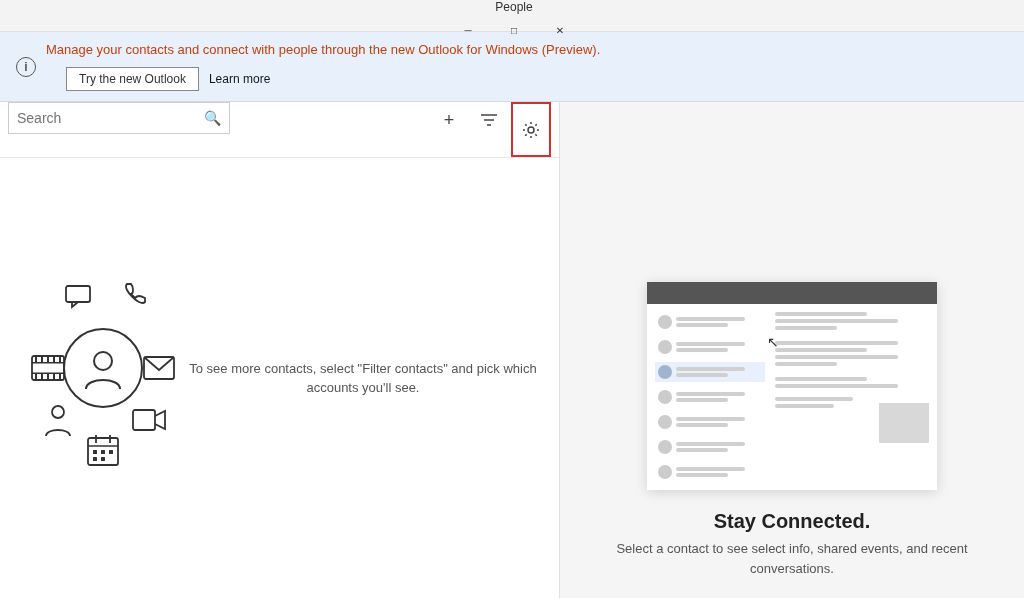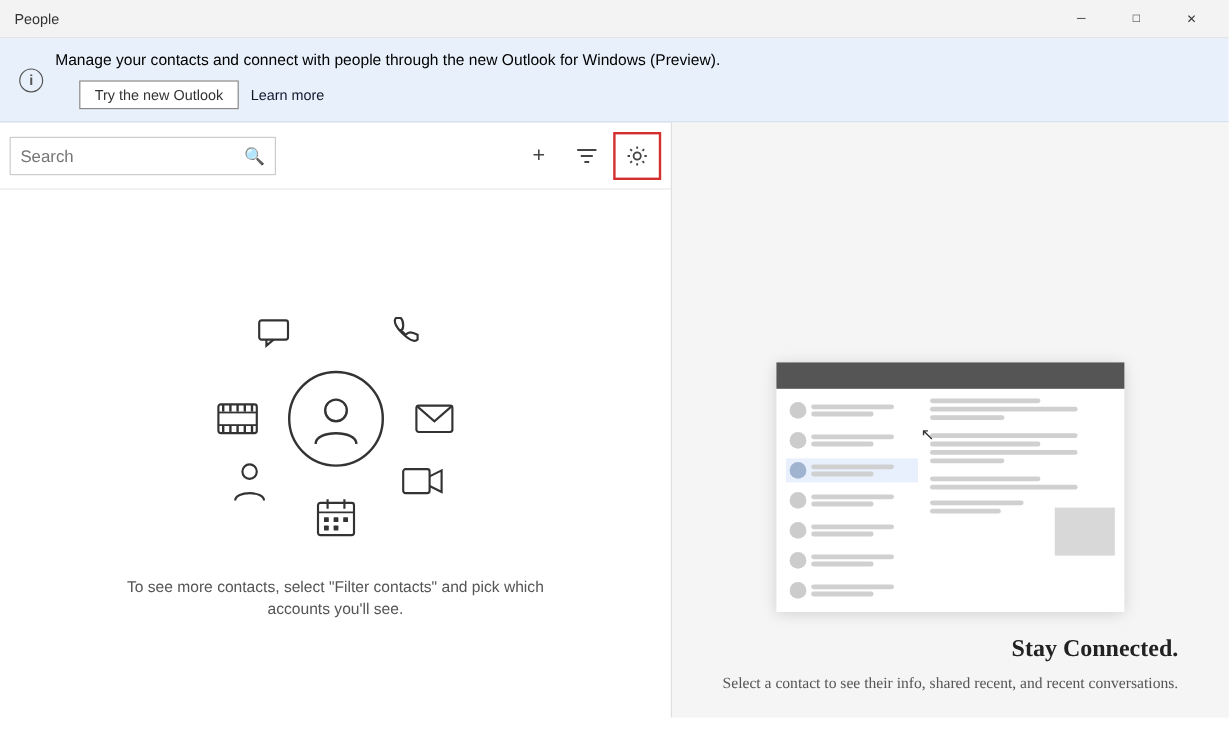--- a/index.html
+++ b/index.html
@@ -7,20 +7,21 @@
 
     
     .titlebar {
       height: 32px;
       background: #f3f3f3;
       display: flex;
       align-items: center;
       justify-content: space-between;
       padding: 0 8px 0 12px;
       border-bottom: 1px solid #e0e0e0;
+      flex-direction: column;
     }
     .titlebar-title { font-size: 12px; color: #333; }
     .titlebar-controls { display: flex; gap: 0; }
     .titlebar-btn {
       width: 46px; height: 32px;
       display: flex; align-items: center; justify-content: center;
       font-size: 10px; color: #333; cursor: pointer; background: transparent; border: none;
     }
 
     
@@ -34,21 +35,21 @@
       border-bottom: 1px solid #d0dde8;
     }
     .banner-icon {
       width: 20px; height: 20px;
       border: 1.5px solid #555;
       border-radius: 50%;
       display: flex; align-items: center; justify-content: center;
       font-size: 12px; font-weight: bold; color: #555;
       flex-shrink: 0;
     }
-    .banner-text { font-size: 13px; color: #000000; flex: 1; }
+    .banner-text { font-size: 13px; color: #c2410c; flex: 1; }
     .banner-actions { display: flex; align-items: center; gap: 10px; margin-top: 6px; margin-left: 20px; }
     .banner-content { display: flex; flex-direction: column; gap: 4px; }
     .btn-try {
       padding: 4px 12px;
       border: 1px solid #888;
       background: #fff;
       font-size: 12px;
       cursor: pointer;
       color: #333;
     }
@@ -65,21 +66,20 @@
       width: 560px;
       border-right: 1px solid #e0e0e0;
       display: flex;
       flex-direction: column;
     }
 
     
     .toolbar {
       height: 56px;
       display: flex;
-      align-items: center;
       padding: 0 8px;
       gap: 4px;
       border-bottom: 1px solid #e8e8e8;
     }
     .search-box {
       flex: 1;
       height: 32px;
       border: 1px solid #ccc;
       display: flex;
       align-items: center;
@@ -100,21 +100,21 @@
     }
     .settings-btn-wrapper {
       border: 2px solid #d32f2f;
       display: flex; align-items: center; justify-content: center;
     }
 
     
     .empty-state {
       flex: 1;
       display: flex;
-      flex-direction: column;
+      flex-direction: row;
       align-items: center;
       justify-content: center;
       padding: 20px;
       position: relative;
     }
     .icons-diagram {
       position: relative;
       width: 220px;
       height: 220px;
       margin-bottom: 20px;
@@ -234,23 +234,22 @@
       margin-top: 6px;
       align-self: flex-end;
     }
     .mock-cursor {
       position: absolute;
       top: 52px; left: 120px;
       font-size: 14px; color: #333;
     }
 
     .right-text {
-      text-align: right;
+      text-align: center;
       padding: 0 20px;
-      font-family: Liberation Serif, serif;
     }
     .right-title {
       font-size: 20px;
       font-weight: 600;
       color: #222;
       margin-bottom: 6px;
     }
     .right-subtitle {
       font-size: 13px;
       color: #555;
@@ -475,17 +474,17 @@
             <div class="mock-thumb"></div>
           </div>
         </div>
 
         <div class="mock-cursor">↖</div>
       </div>
     </div>
 
     <div class="right-text">
       <div class="right-title">Stay Connected.</div>
-      <div class="right-subtitle">Select a contact to see their info, shared recent, and recent conversations.</div>
+      <div class="right-subtitle">Select a contact to see select info, shared events, and recent conversations.</div>
     </div>
 
   </div>
 </div>
 
 </body></html>

